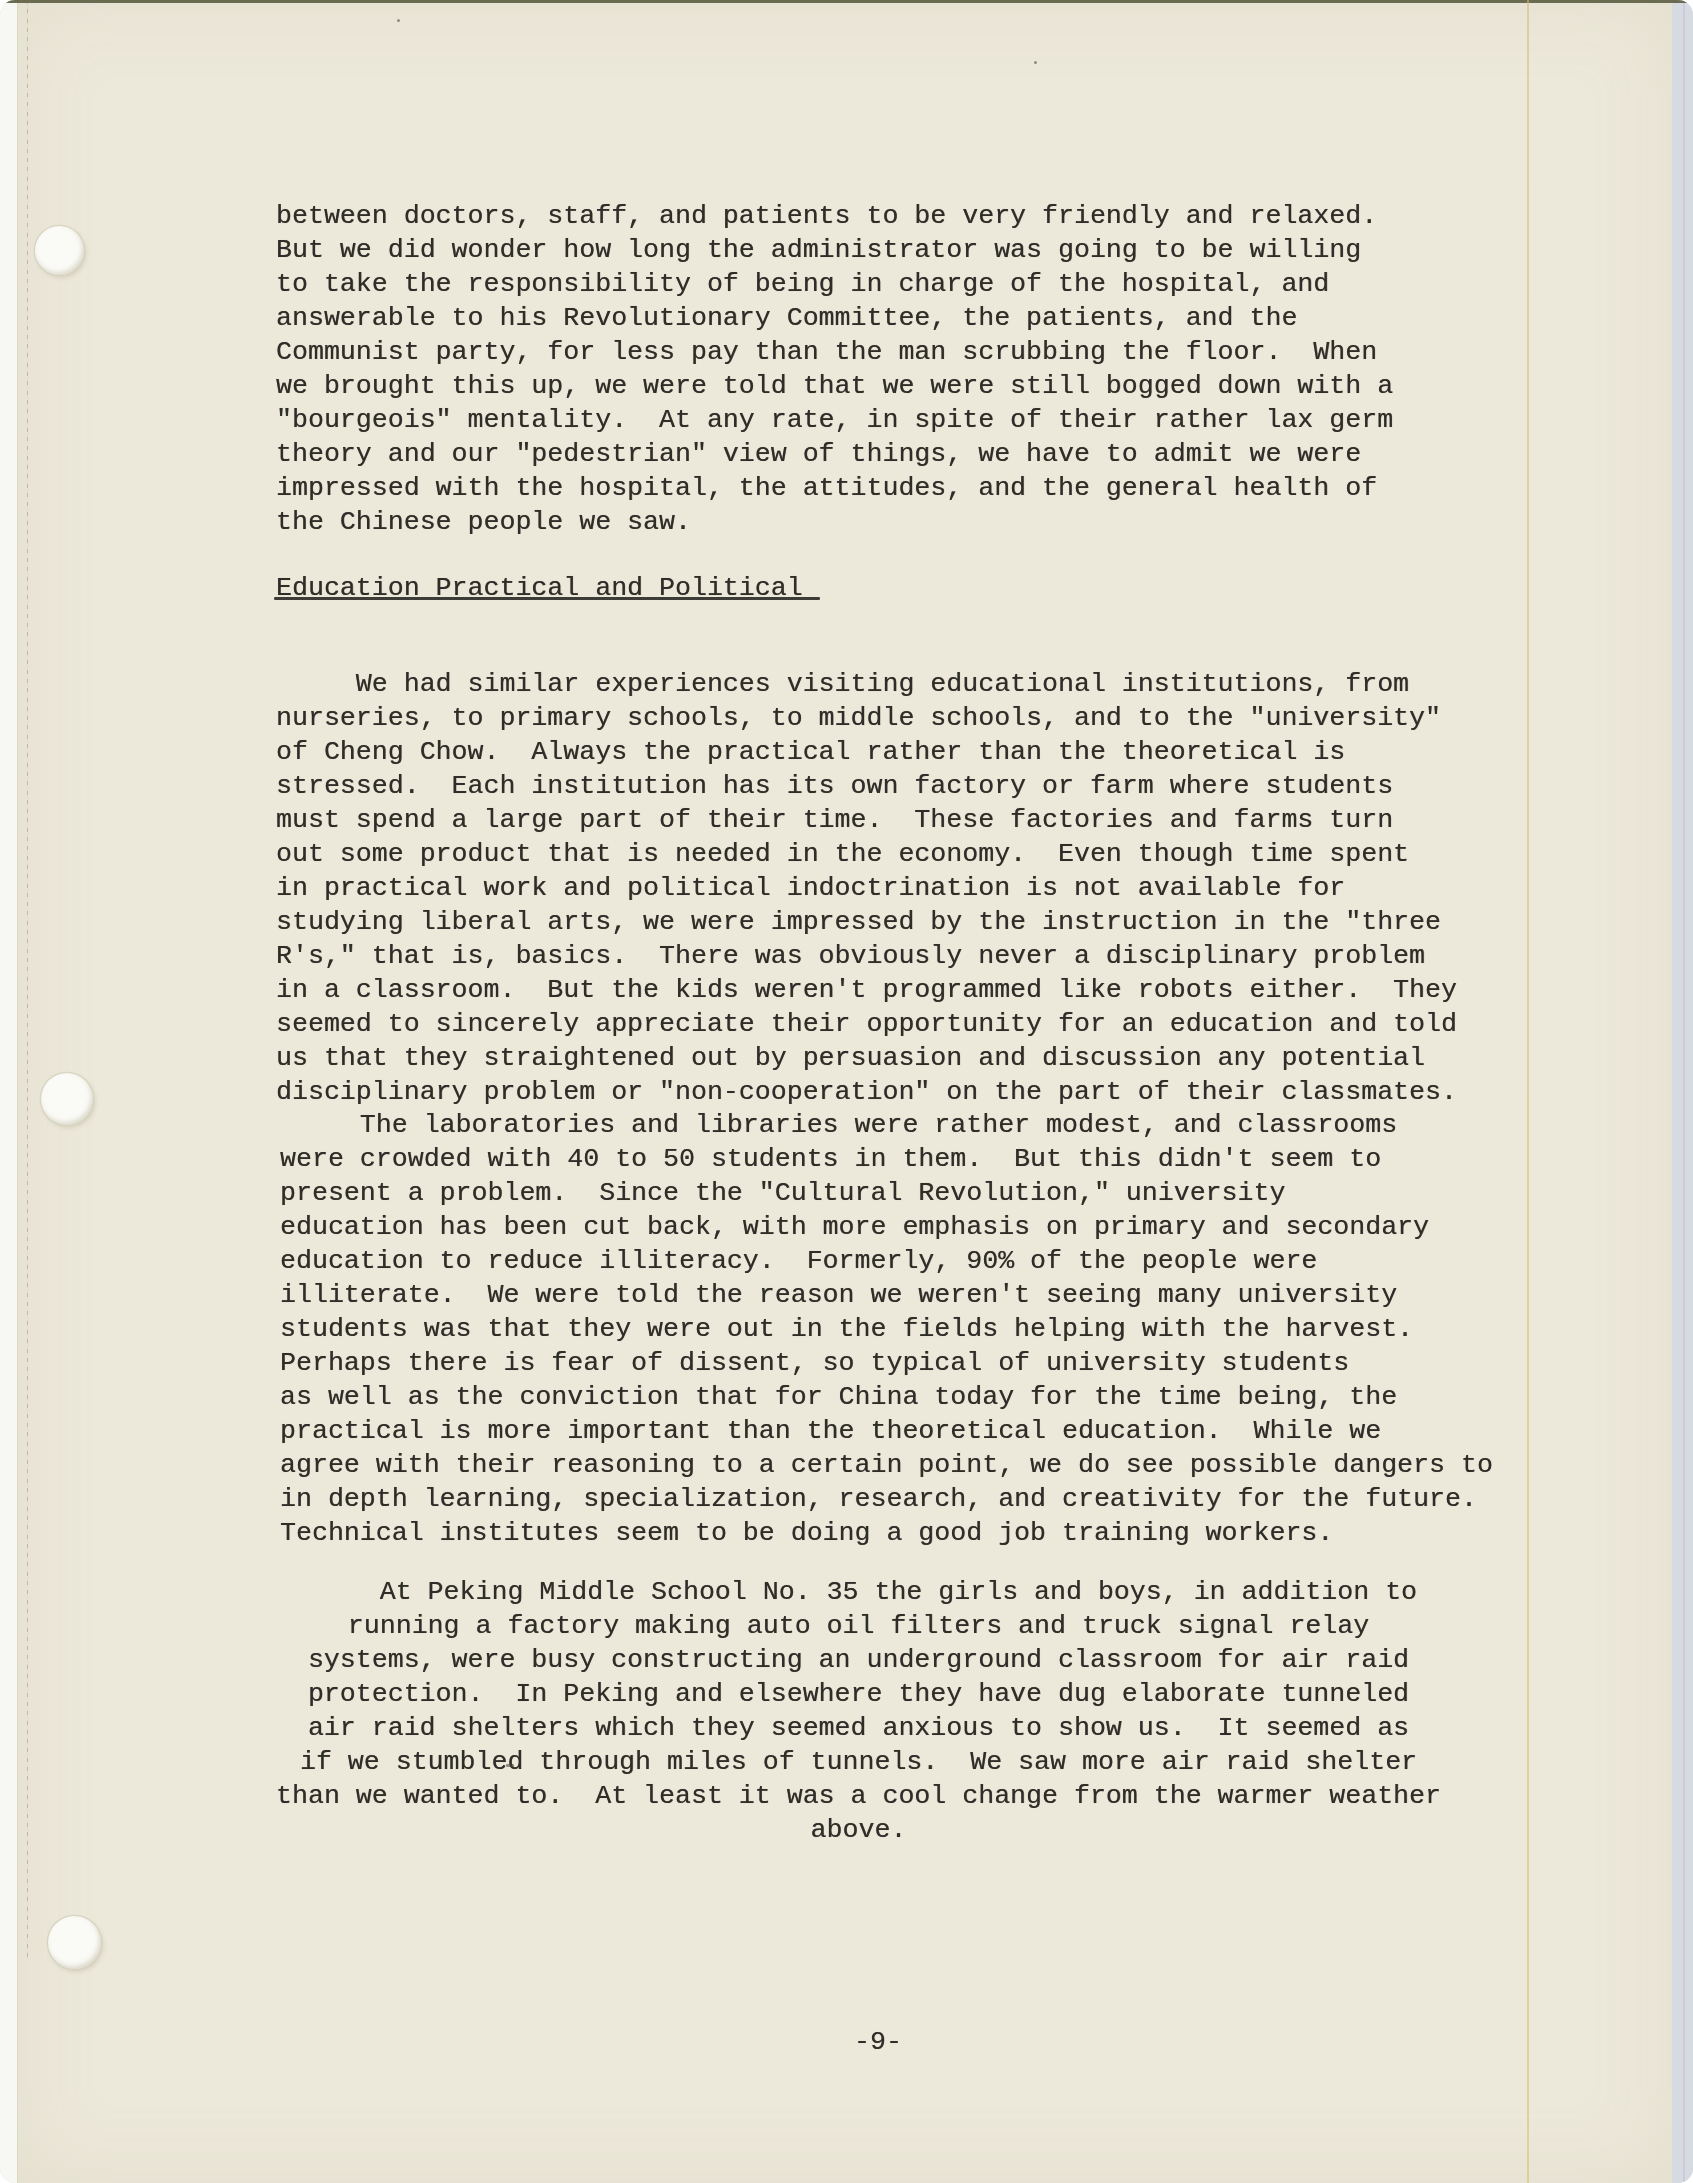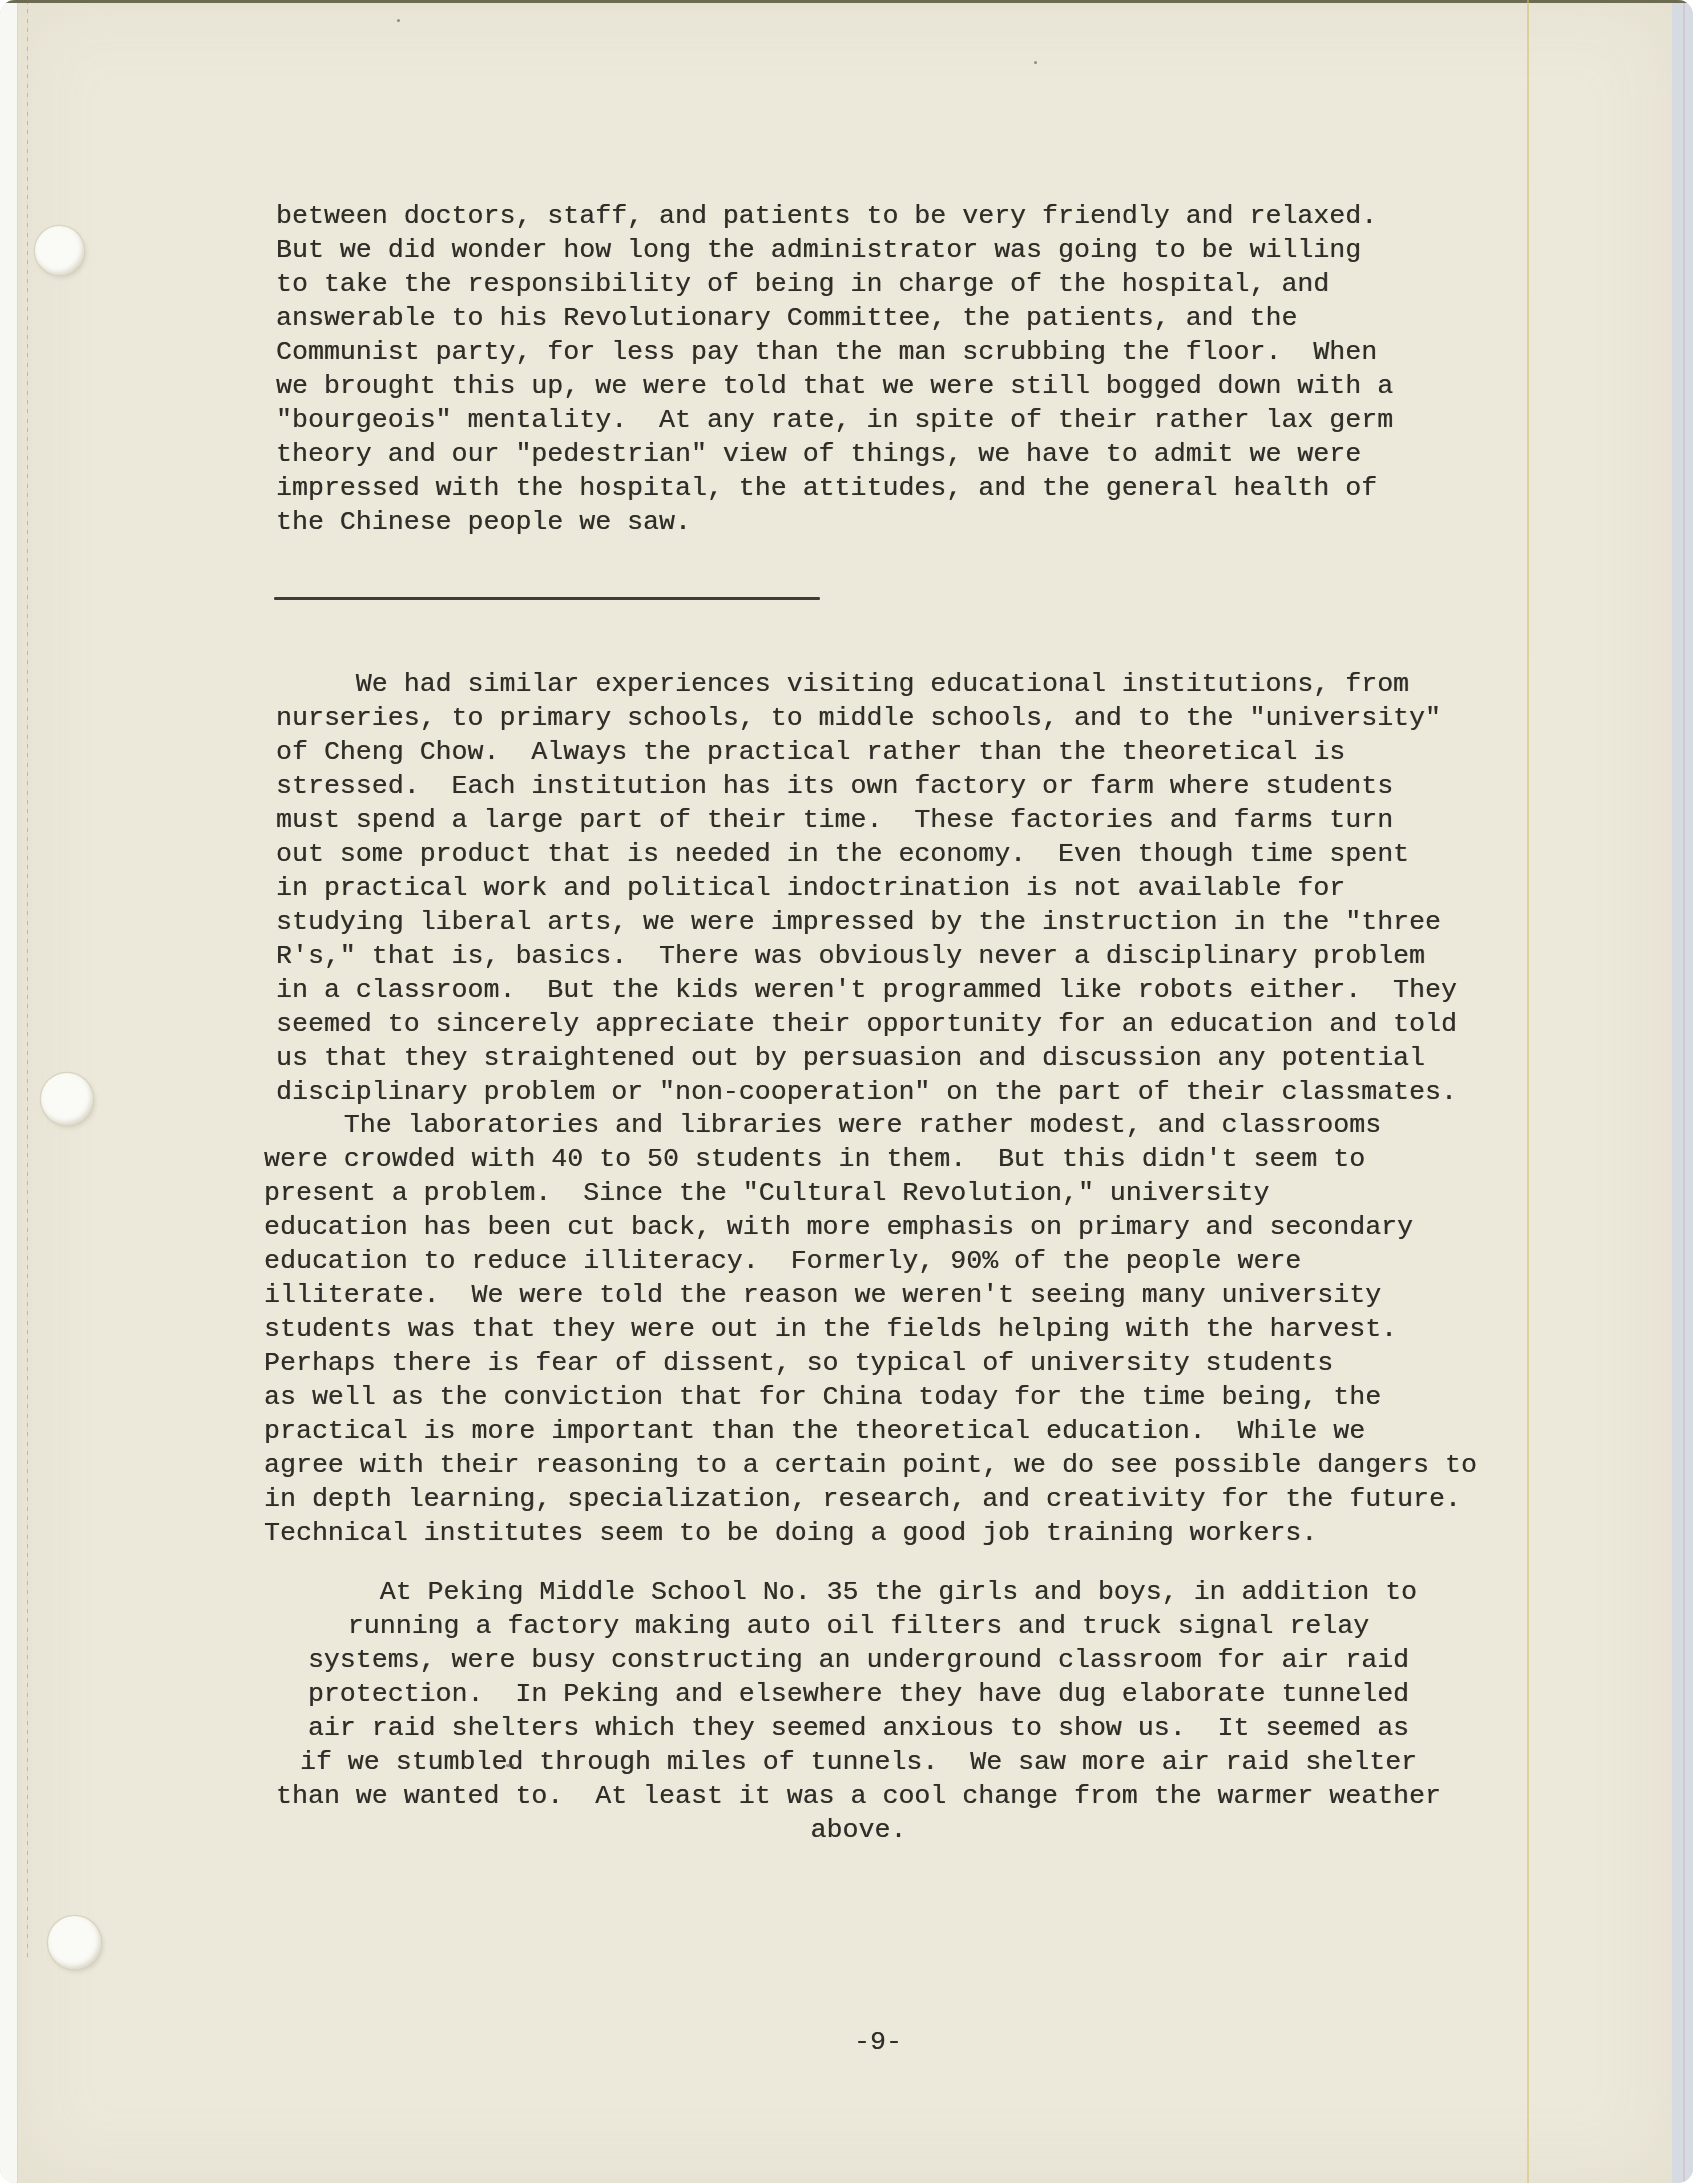--- a/index.html
+++ b/index.html
@@ -79,21 +79,21 @@
   .heading { left: 276px; top: 571px; }
   .underline {
     position: absolute;
     left: 274px; top: 597px;
     width: 546px; height: 2.7px;
     background: var(--ink, #2f2d28);
     border-radius: 1.3px;
     opacity: 0.92;
   }
   .p2 { left: 276px; top: 667px; }
-  .p3 { left: 264px; top: 1108px; }
+  .p3 { left: 280px; top: 1108px; }
   .p4 { left: 276px; top: 1575px; text-align: center; }
   .pagenum { left: 854px; top: 2025px; }
   .speck {
     position: absolute;
     background: rgba(72,66,54,0.55);
     border-radius: 50%;
   }
   .speck-1 { left: 397px;  top: 18.6px;   width: 3.3px; height: 3.3px; }
   .speck-2 { left: 1034px; top: 61px;   width: 3.3px; height: 3.3px; }
   .speck-3 { left: 506px;  top: 1764px; width: 8px; height: 2.7px; border-radius: 1.3px; }
@@ -118,20 +118,21 @@
 But we did wonder how long the administrator was going to be willing
 to take the responsibility of being in charge of the hospital, and
 answerable to his Revolutionary Committee, the patients, and the
 Communist party, for less pay than the man scrubbing the floor.  When
 we brought this up, we were told that we were still bogged down with a
 "bourgeois" mentality.  At any rate, in spite of their rather lax germ
 theory and our "pedestrian" view of things, we have to admit we were
 impressed with the hospital, the attitudes, and the general health of
 the Chinese people we saw.</div>
 
+  <h2 class="heading">Education Practical and Political</h2>
   <div class="underline"></div>
 
   <div class="para p2">     We had similar experiences visiting educational institutions, from
 nurseries, to primary schools, to middle schools, and to the "university"
 of Cheng Chow.  Always the practical rather than the theoretical is
 stressed.  Each institution has its own factory or farm where students
 must spend a large part of their time.  These factories and farms turn
 out some product that is needed in the economy.  Even though time spent
 in practical work and political indoctrination is not available for
 studying liberal arts, we were impressed by the instruction in the "three

